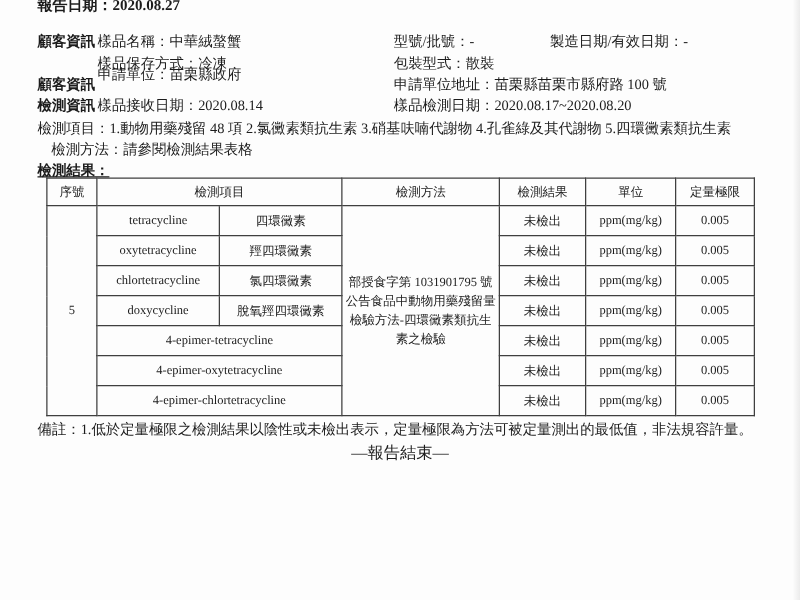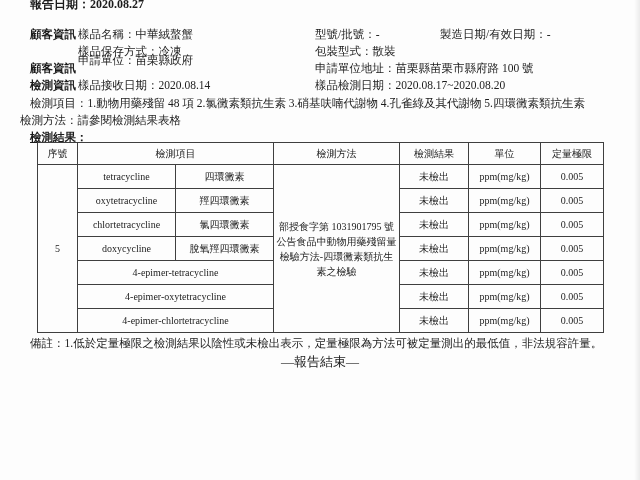--- a/index.html
+++ b/index.html
@@ -59,21 +59,21 @@
 
   <span class="abs txt bold" style="left:30px;top:62px;">顧客資訊</span>
   <span class="abs txt" style="left:78px;top:54px;">申請單位：苗栗縣政府</span>
   <span class="abs txt" style="left:315px;top:62px;">申請單位地址：苗栗縣苗栗市縣府路 100 號</span>
 
   <span class="abs txt bold" style="left:30px;top:79px;">檢測資訊</span>
   <span class="abs txt" style="left:78px;top:79px;">樣品接收日期：2020.08.14</span>
   <span class="abs txt" style="left:315px;top:79px;">樣品檢測日期：2020.08.17~2020.08.20</span>
 
   <span class="abs txt" style="left:30px;top:97px;">檢測項目：1.動物用藥殘留 48 項 2.氯黴素類抗生素 3.硝基呋喃代謝物 4.孔雀綠及其代謝物 5.四環黴素類抗生素</span>
-  <span class="abs txt" style="left:20px;top:114px;">檢測方法：請參閱檢測結果表格</span>
+  <span class="abs txt" style="left:41px;top:114px;">檢測方法：請參閱檢測結果表格</span>
   <span class="abs txt bold underline" style="left:30px;top:131px;">檢測結果：</span>
 
   <table class="results">
     <colgroup>
       <col style="width:40px">
         <col style="width:98px">
         <col style="width:98px">
       <col style="width:126px">
         <col style="width:69px">
         <col style="width:72px">

